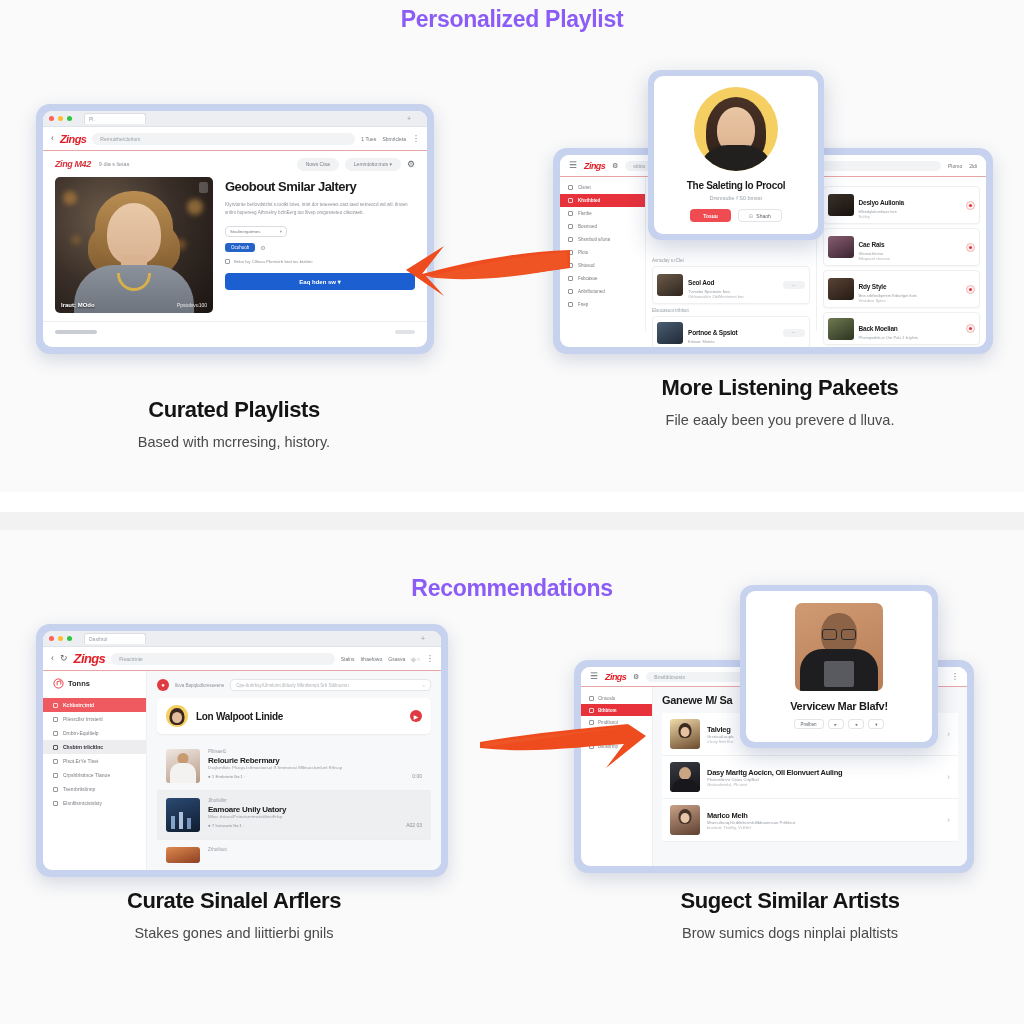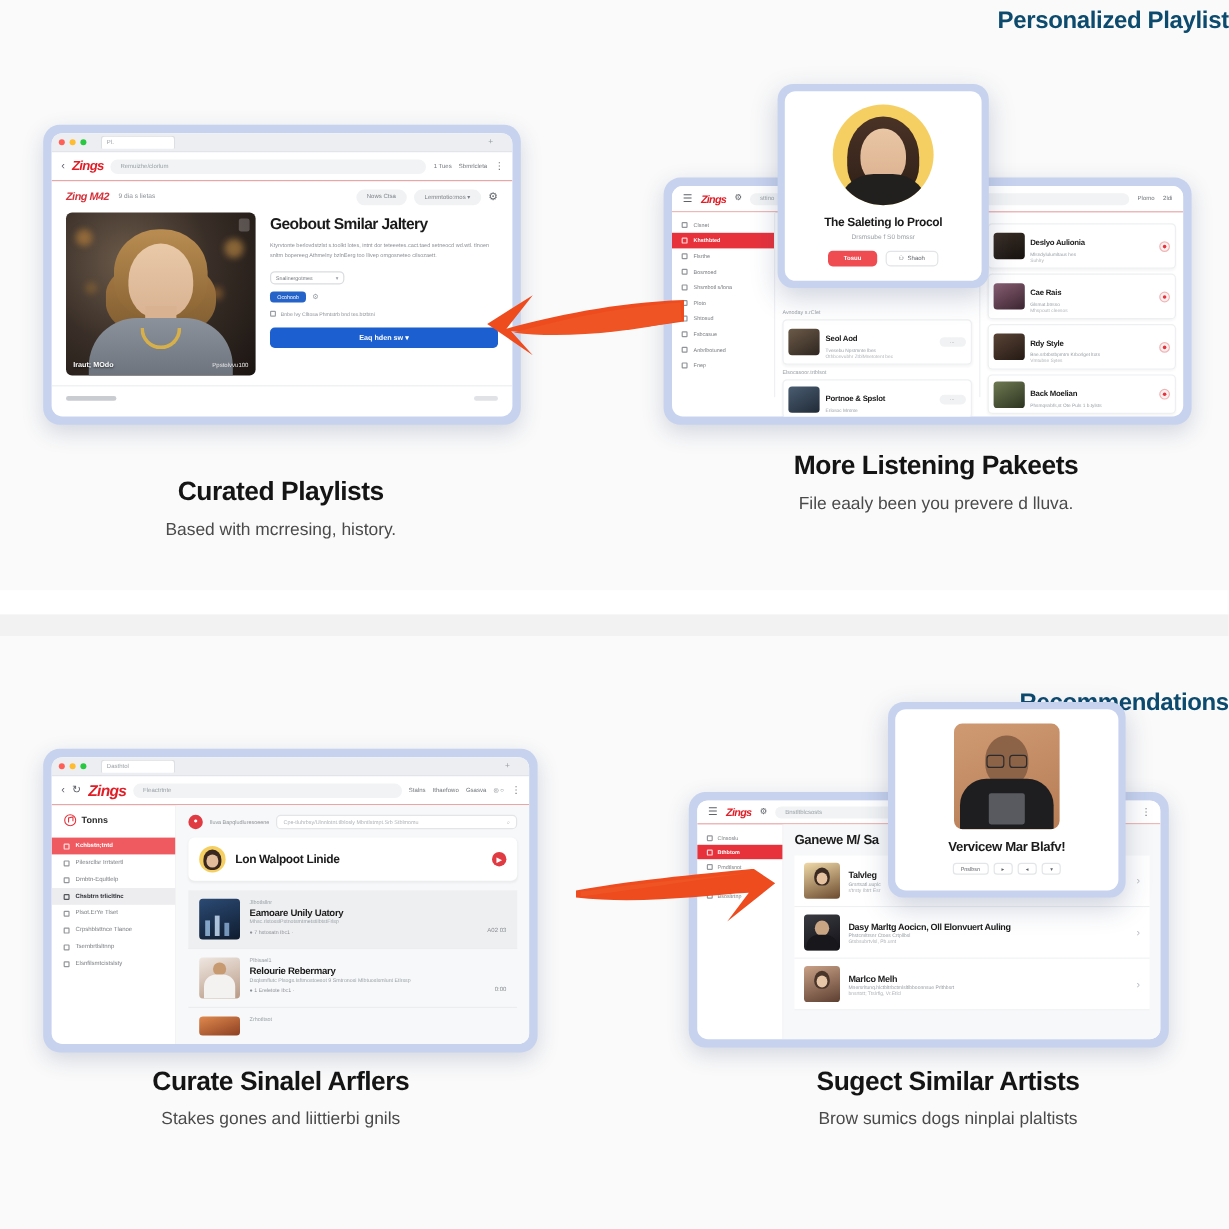--- a/index.html
+++ b/index.html
@@ -16,24 +16,24 @@
     position: absolute;
     left: 0; width: 1024px;
     background: #fafafa;
   }
   #section-top    { top: 0;   height: 492px; background: #fafafa; }
   #divider-band   { position:absolute; left:0; top:492px; width:1024px; height:20px; background:#ffffff; }
   #divider-band2  { position:absolute; left:0; top:512px; width:1024px; height:18px; background:#f2f2f2; }
   #section-bottom { top: 530px; height: 494px; background: #fafafa; }
 
   .section-title {
-    text-align: right;
+    text-align: center;
     font-weight: bold;
-    font-size: 20px;
-    color: #0c4a6e;
+    font-size: 23px;
+    color: #8b5cf6;
     letter-spacing: -0.3px;
   }
   #title-top    { padding-top: 6px; }
   #title-bottom { padding-top: 45px; }
 
   
   .win {
     position: absolute;
     background: #c6d2ee;
     border-radius: 14px;
@@ -664,54 +664,54 @@
 
         <div class="bl-hero">
           <span class="bl-hero-av">
             <span style="position:absolute;left:50%;top:3px;transform:translateX(-50%);width:15px;height:17px;border-radius:50% 50% 40% 40%;background:#3a2820"></span>
             <span style="position:absolute;left:50%;top:7px;transform:translateX(-50%);width:10px;height:11px;border-radius:50%;background:#e3bd9b"></span>
           </span>
           <span class="bl-hero-t">Lon Walpoot Linide</span>
           <span class="bl-red-circ">▶</span>
         </div>
 
+        <div class="track">
+          <span class="track-art" style="background:linear-gradient(160deg,#efe7e1,#b89a86)">
+            <span style="position:absolute;left:50%;top:4px;transform:translateX(-50%);width:11px;height:11px;border-radius:50%;background:#c79a72"></span>
+            <span style="position:absolute;left:50%;bottom:0;transform:translateX(-50%);width:26px;height:20px;border-radius:10px 10px 0 0;background:#f4f2f0"></span>
+          </span>
+          <span style="flex:1;min-width:0">
+            <span style="display:block" class="track-lbl">Plbisael1</span>
+            <span style="display:block" class="track-t">Relourie Rebermary</span>
+            <span style="display:block;font-size:4.4px;color:#9aa0a6;filter:blur(.25px)">Dsqlsmflutc Plsogs.Isftmostoesot 9 Smtronosi Mlbtuoslsmlunt  Etlrssp</span>
+            <span style="display:flex;align-items:center;margin-top:3px">
+              <span style="font-size:4.4px;color:#8d9197">● 1 Ereletote Ibc1  ·</span>
+              <span class="track-dur">0:00</span>
+            </span>
+          </span>
+        </div>
+
         <div class="track alt">
           <span class="track-art" style="background:linear-gradient(160deg,#2b4a74,#0f1c2e)">
             <span style="position:absolute;left:5px;bottom:3px;width:4px;height:13px;background:#9fc2e6;opacity:.8"></span>
             <span style="position:absolute;left:13px;bottom:3px;width:4px;height:17px;background:#c8dcf2;opacity:.85"></span>
             <span style="position:absolute;left:21px;bottom:3px;width:4px;height:11px;background:#8fb3da;opacity:.8"></span>
           </span>
           <span style="flex:1;min-width:0">
             <span style="display:block" class="track-lbl">Jlbotlsllnr</span>
             <span style="display:block" class="track-t">Eamoare Unily Uatory</span>
             <span style="display:block;font-size:4.4px;color:#9aa0a6;filter:blur(.25px)">Mhsc.rlstosslPstnotsmtmetstilbtstFrlsp</span>
             <span style="display:flex;align-items:center;margin-top:3px">
               <span style="font-size:4.4px;color:#8d9197">● 7 hstosatn  Ibc1  ·</span>
               <span class="track-dur">A02 03</span>
             </span>
           </span>
         </div>
 
         <div class="track">
-          <span class="track-art" style="background:linear-gradient(160deg,#efe7e1,#b89a86)">
-            <span style="position:absolute;left:50%;top:4px;transform:translateX(-50%);width:11px;height:11px;border-radius:50%;background:#c79a72"></span>
-            <span style="position:absolute;left:50%;bottom:0;transform:translateX(-50%);width:26px;height:20px;border-radius:10px 10px 0 0;background:#f4f2f0"></span>
-          </span>
-          <span style="flex:1;min-width:0">
-            <span style="display:block" class="track-lbl">Plbisael1</span>
-            <span style="display:block" class="track-t">Relourie Rebermary</span>
-            <span style="display:block;font-size:4.4px;color:#9aa0a6;filter:blur(.25px)">Dsqlsmflutc Plsogs.Isftmostoesot 9 Smtronosi Mlbtuoslsmlunt  Etlrssp</span>
-            <span style="display:flex;align-items:center;margin-top:3px">
-              <span style="font-size:4.4px;color:#8d9197">● 1 Ereletote Ibc1  ·</span>
-              <span class="track-dur">0:00</span>
-            </span>
-          </span>
-        </div>
-
-        <div class="track">
           <span class="track-art" style="background:linear-gradient(160deg,#e08a4e,#8c3f22);height:16px"></span>
           <span style="flex:1;min-width:0">
             <span style="display:block" class="track-lbl">Zrhotltsot</span>
           </span>
         </div>
       </div>
     </div>
   </div>
 </div>
 

